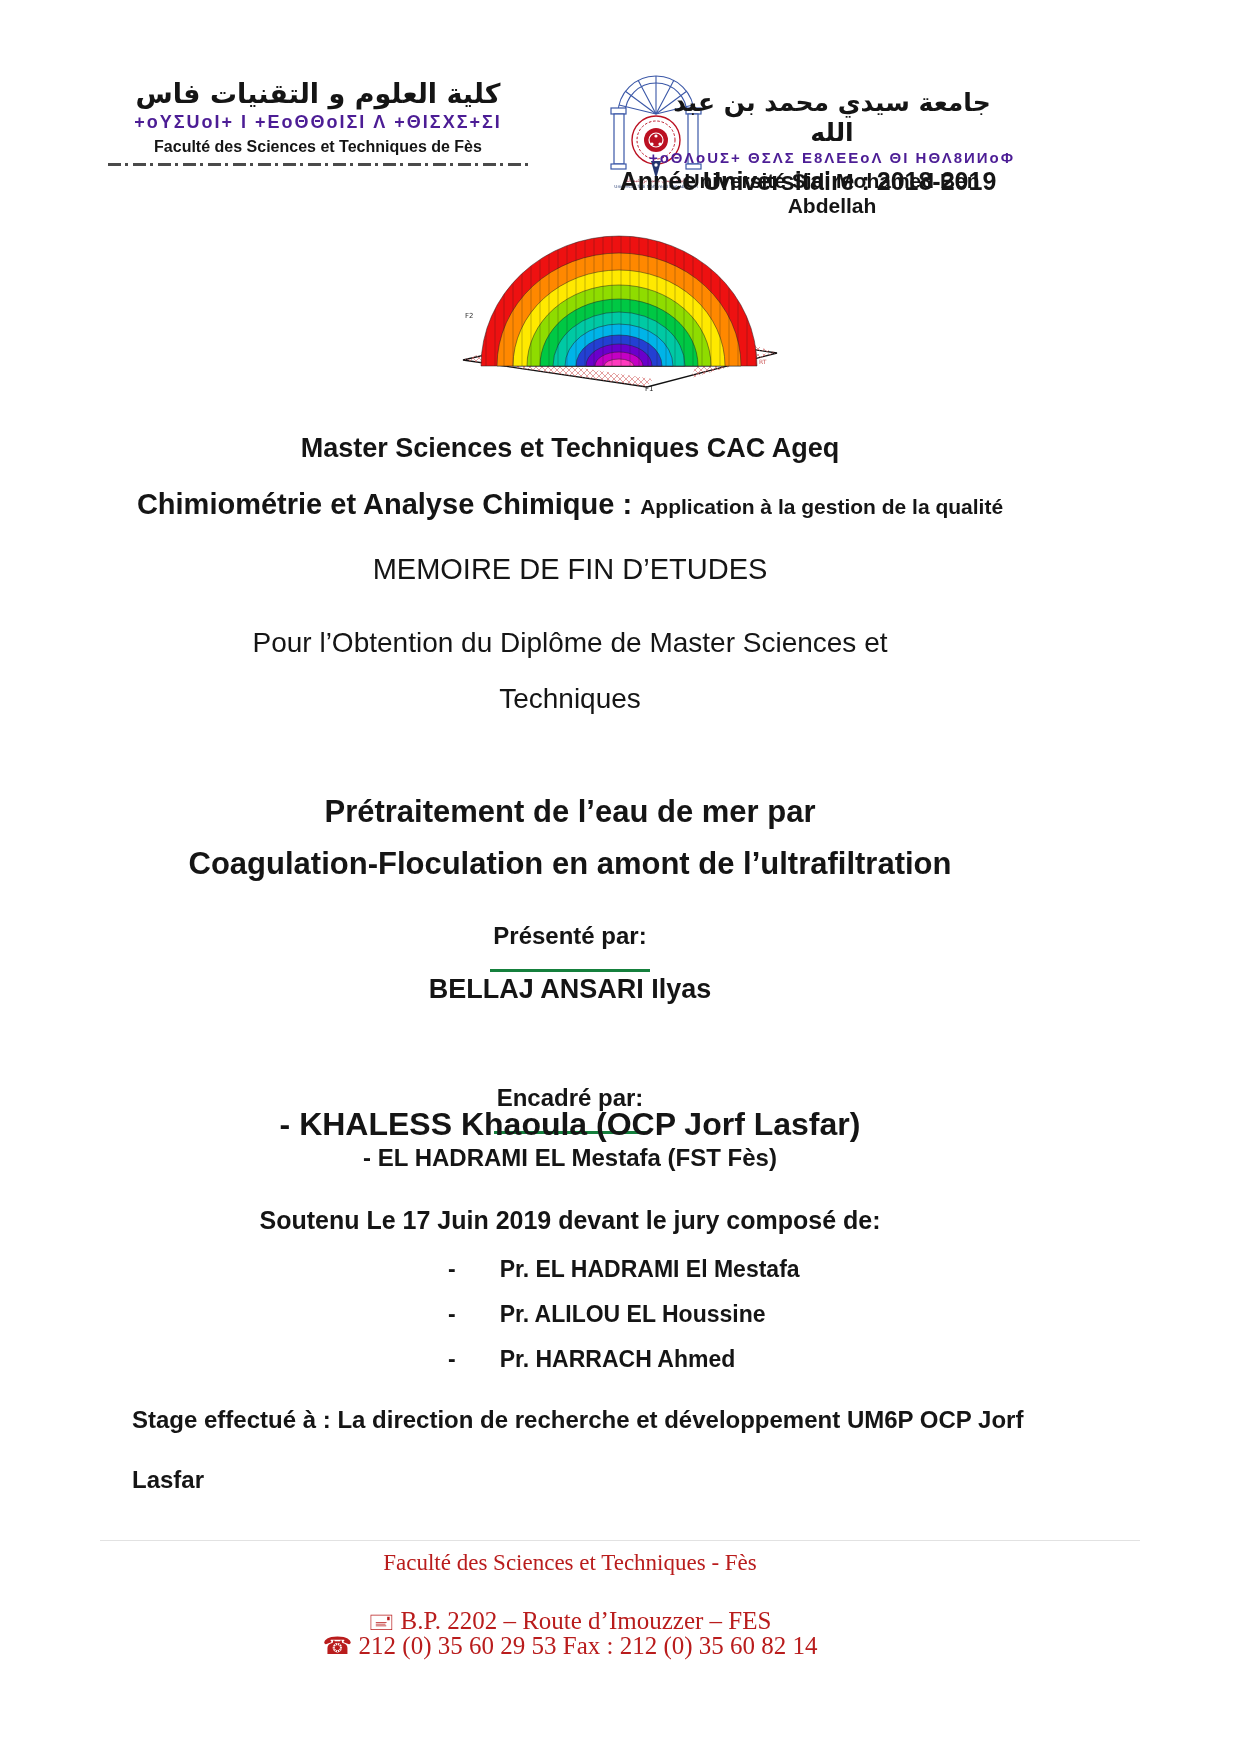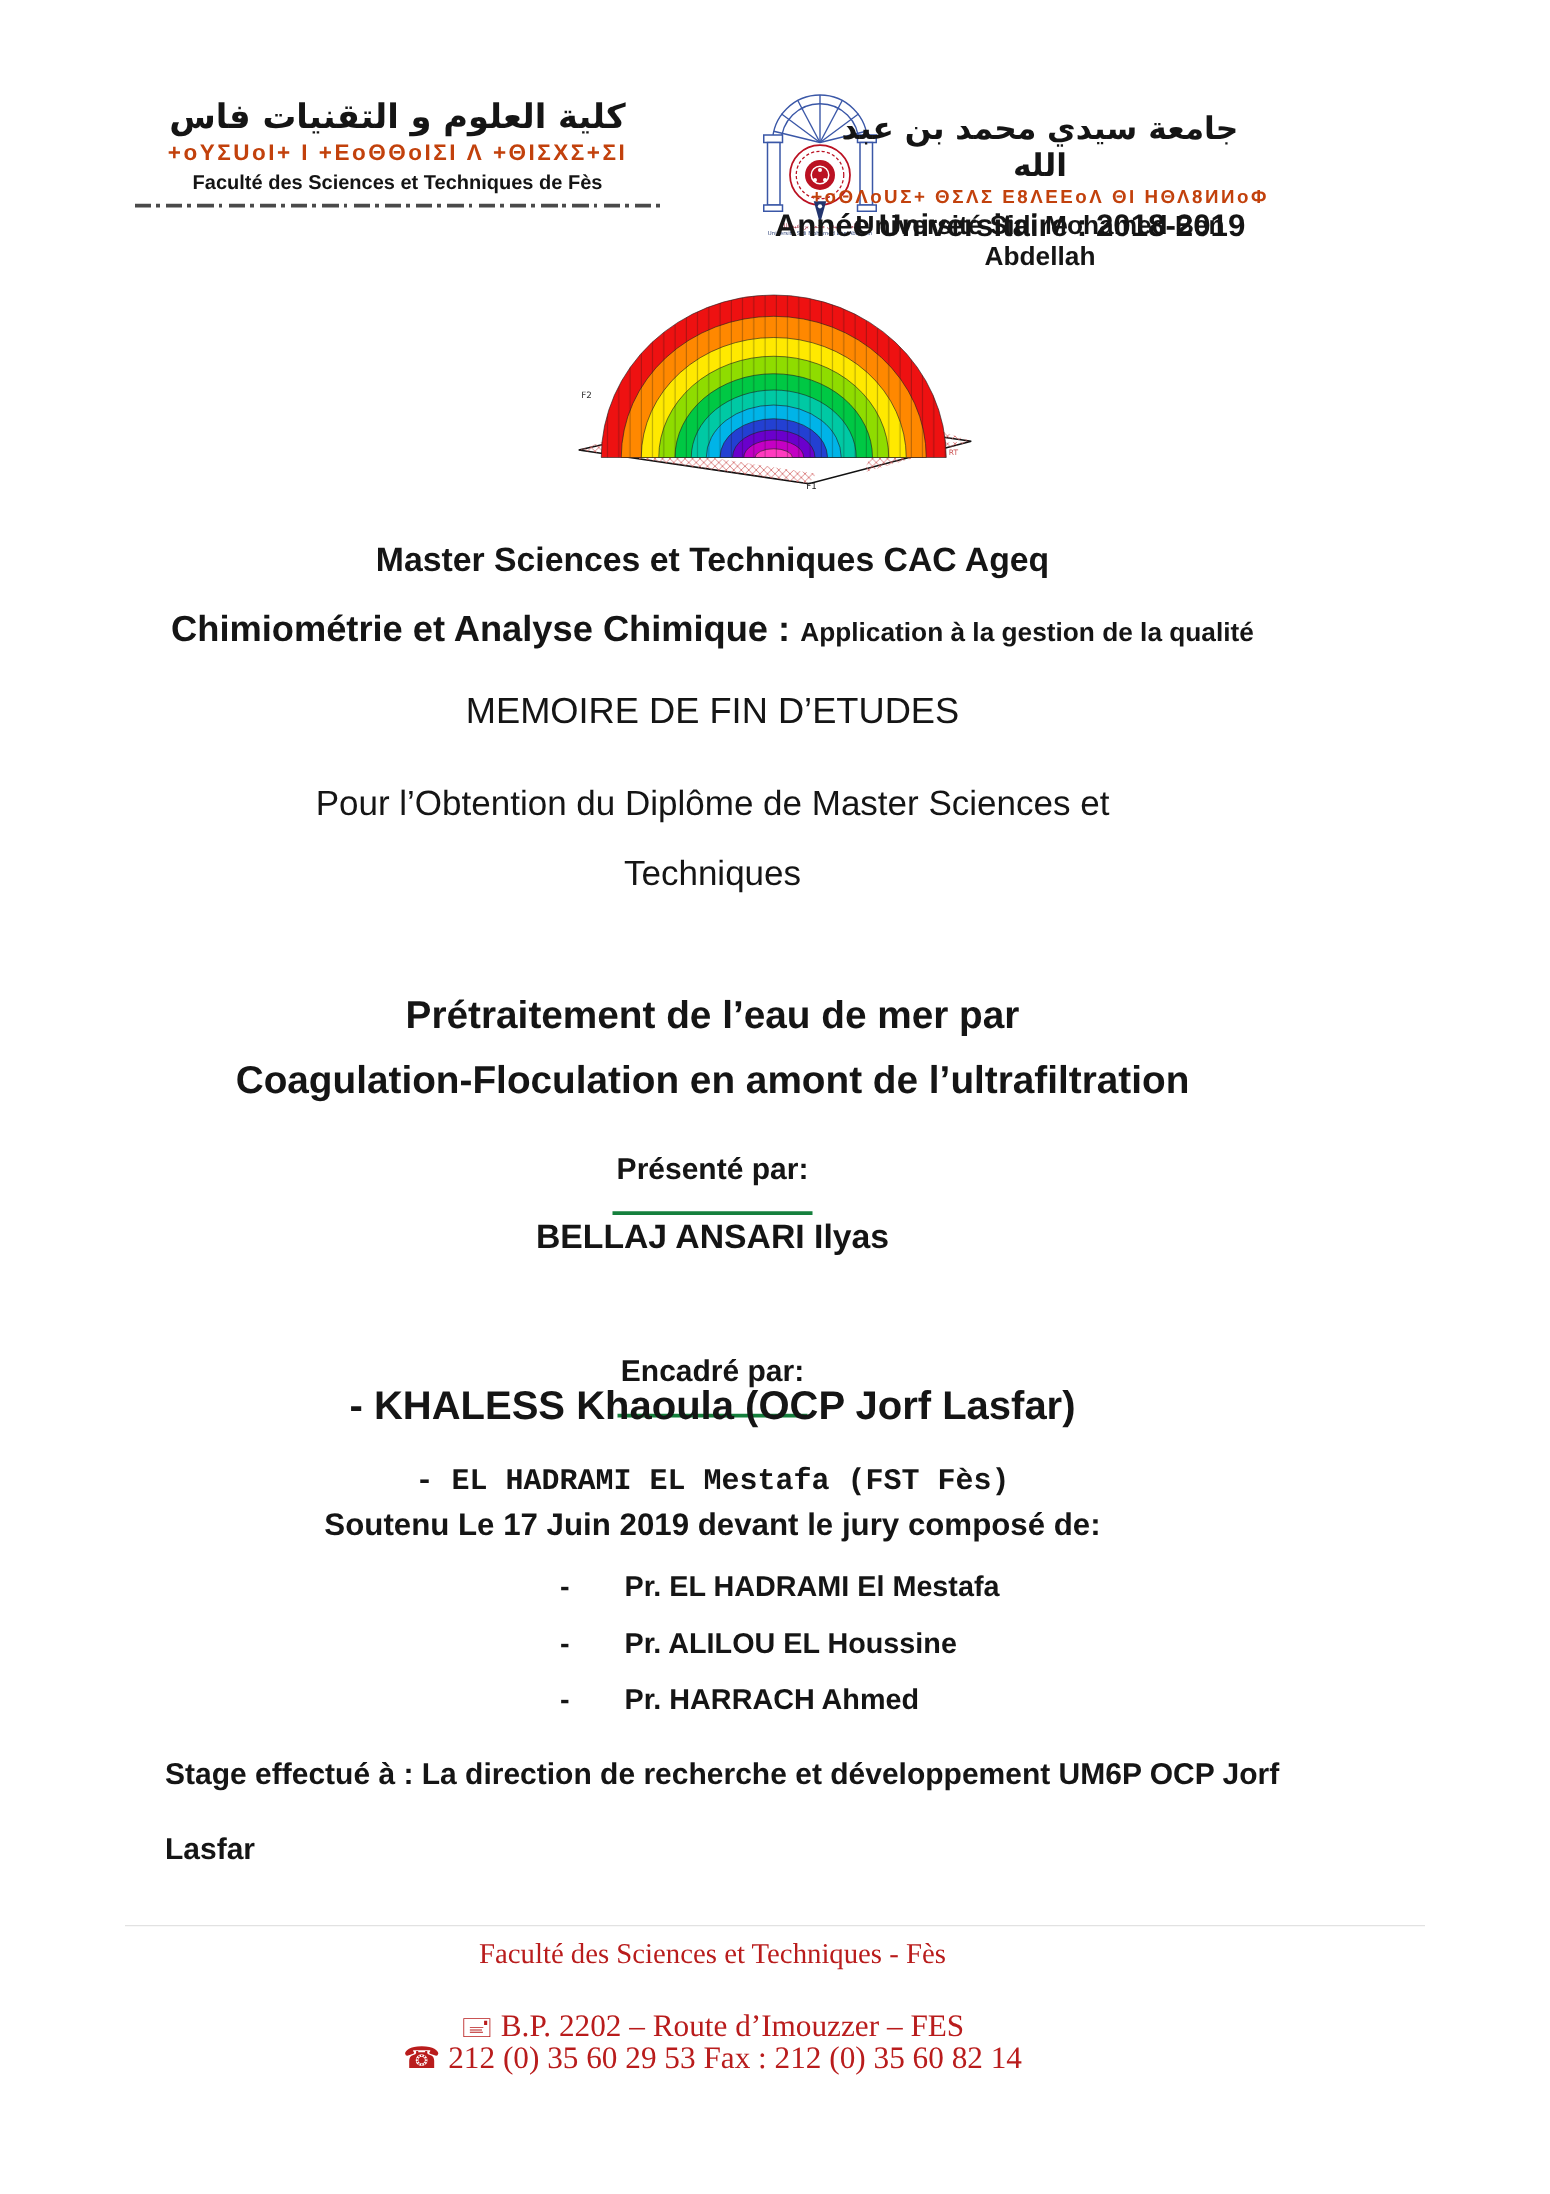--- a/index.html
+++ b/index.html
@@ -2,21 +2,21 @@
 <html><head>
 <meta charset="utf-8">
 <style>
   html,body{margin:0;padding:0;background:#fff;}
   .page{position:relative;width:1240px;height:1755px;background:#ffffff;overflow:hidden;
         font-family:"Liberation Sans","DejaVu Sans",sans-serif;color:#151515;}
   .abs{position:absolute;}
   .cen{left:0;width:1140px;text-align:center;}
   .b{font-weight:bold;}
   .ar{font-family:"DejaVu Sans",sans-serif;font-weight:bold;}
-  .tif{letter-spacing:2px;color:#c2410c;}
+  .tif{letter-spacing:2px;color:#4c1d95;}
   .dashline{height:3px;
     background:repeating-linear-gradient(90deg,#4a4a4a 0 13px,transparent 13px 17px,#4a4a4a 17px 20px,transparent 20px 25px);}
   .ul{display:inline-block;border-bottom:3px solid #15803d;padding:0 3px 19px 3px;}
   .jury-row{display:flex;gap:44px;font-weight:bold;font-size:23px;}
   .footer{font-family:"Liberation Serif","DejaVu Serif",serif;color:#b91c1c;}
   .icon{display:inline-block;}
   svg text{font-family:"DejaVu Sans",sans-serif;}
 </style>
 </head>
 <body>
@@ -142,21 +142,21 @@
 
   <div class="abs cen" style="top:922px;font-size:24px;">
     <span class="ul b">Présenté par:</span>
   </div>
   <div class="abs cen b" style="top:974px;font-size:27px;">BELLAJ ANSARI Ilyas</div>
 
   <div class="abs cen" style="top:1084px;font-size:24px;">
     <span class="ul b">Encadré par:</span>
   </div>
   <div class="abs cen b" style="top:1106px;font-size:32px;">- KHALESS Khaoula (OCP Jorf Lasfar)</div>
-  <div class="abs cen b" style="top:1172px;font-size:24px;font-family:Liberation Mono, monospace;">- EL HADRAMI EL Mestafa (FST Fès)</div>
+  <div class="abs cen b" style="top:1144px;font-size:24px;">- EL HADRAMI EL Mestafa (FST Fès)</div>
 
   <div class="abs cen b" style="top:1206px;font-size:25px;">Soutenu Le 17 Juin 2019 devant le jury composé de:</div>
   <div class="abs" style="left:448px;top:1256px;">
     <div class="jury-row" style="margin-bottom:18px;">
       <span>-</span>
       <span>Pr. EL HADRAMI El Mestafa</span>
     </div>
     <div class="jury-row" style="margin-bottom:18px;">
       <span>-</span>
       <span>Pr. ALILOU EL Houssine</span>

